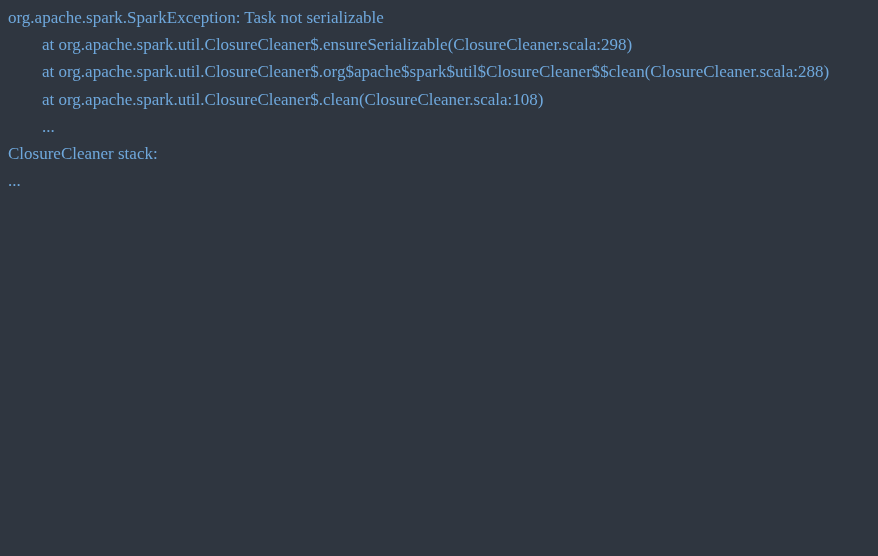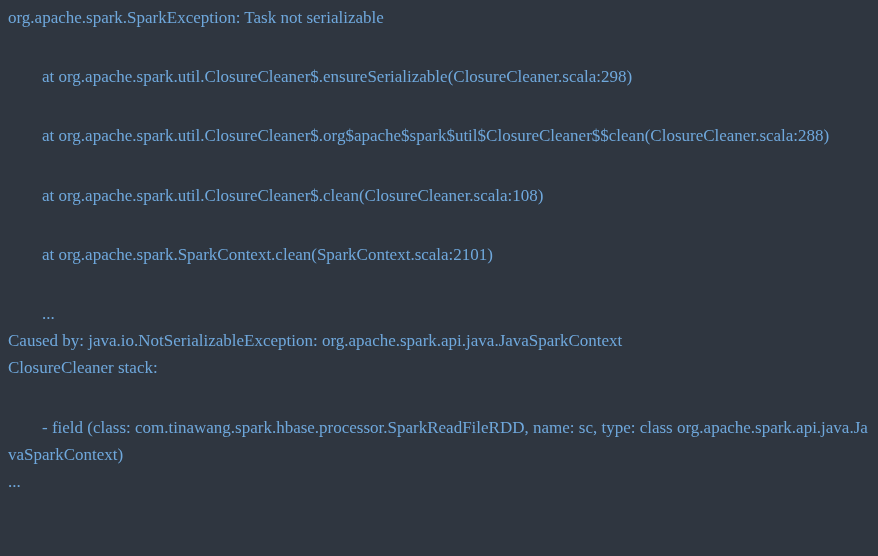--- a/index.html
+++ b/index.html
@@ -10,29 +10,26 @@
     font-size: 17px;
     line-height: 1.6;
     padding: 4px 8px;
     color: #6fa8dc;
   }
   .stack-line {
     white-space: pre-wrap;
     word-break: break-all;
     font-family: Liberation Serif, serif;
   }
-  .indent-at { padding-left: 0; margin-top: 32px; }
+  .indent-at { padding-left: 0; }
 </style>
 </head>
 <body>
 
 <div>
   <div class="stack-line">org.apache.spark.SparkException: Task not serializable</div>
   <div class="stack-line indent-at">        at org.apache.spark.util.ClosureCleaner$.ensureSerializable(ClosureCleaner.scala:298)</div>
   <div class="stack-line indent-at">        at org.apache.spark.util.ClosureCleaner$.org$apache$spark$util$ClosureCleaner$$clean(ClosureCleaner.scala:288)</div>
   <div class="stack-line indent-at">        at org.apache.spark.util.ClosureCleaner$.clean(ClosureCleaner.scala:108)</div>
-  <div class="stack-line indent-at">        at org.apache.spark.SparkContext.clean(SparkContext.scala:2101)</div>
   <div class="stack-line indent-at">        ...</div>
-  <div class="stack-line">Caused by: java.io.NotSerializableException: org.apache.spark.api.java.JavaSparkContext</div>
   <div class="stack-line">ClosureCleaner stack:</div>
-  <div class="stack-line indent-at">        - field (class: com.tinawang.spark.hbase.processor.SparkReadFileRDD, name: sc, type: class org.apache.spark.api.java.JavaSparkContext)</div>
   <div class="stack-line">...</div>
 </div>
 
 </body></html>

